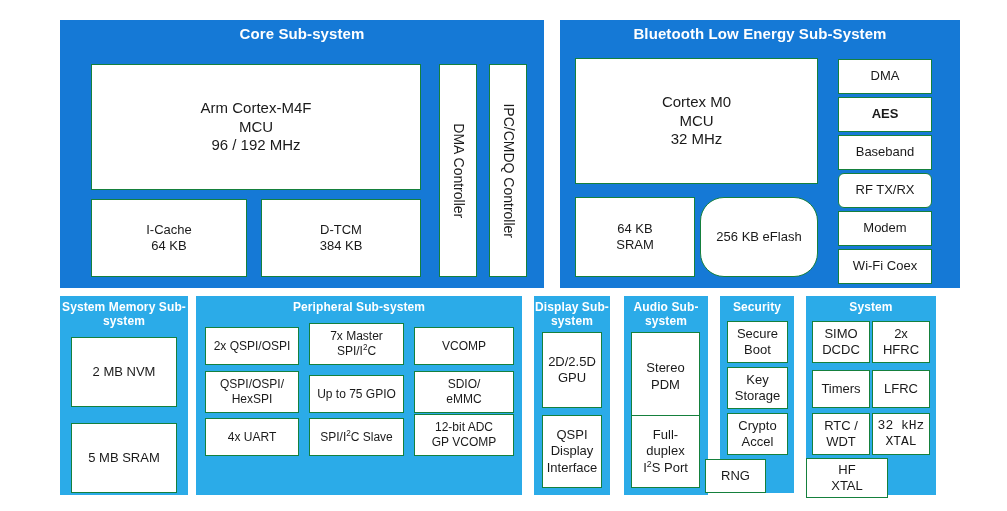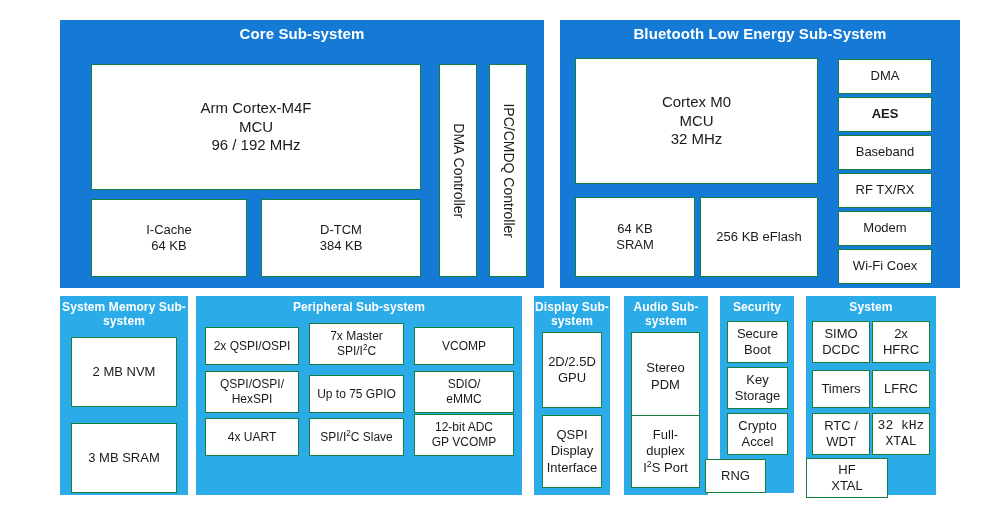--- a/index.html
+++ b/index.html
@@ -81,51 +81,51 @@
   </div>
   <div class="cell s15" style="left:575px;top:58px;width:243px;height:126px;">
     <div><span>Cortex M0</span><br>
          <span>MCU</span><br>
          <span>32 MHz</span></div>
   </div>
   <div class="cell s13" style="left:575px;top:197px;width:120px;height:80px;">
     <div><span>64 KB</span><br>
          <span>SRAM</span></div>
   </div>
-  <div class="cell s13" style="left:700px;top:197px;width:118px;height:80px;">
+  <div class="cell s13" style="left:700px;top:197px;width:118px;height:80px;border-radius:24px;">
     <div><span>256 KB eFlash</span></div>
   </div>
 
   <div class="cell s13" style="left:838px;top:59px;width:94px;height:35px;">
     <span>DMA</span>
     </div>
   <div class="cell s13 bold" style="left:838px;top:97px;width:94px;height:35px;">
     <span>AES</span>
     </div>
   <div class="cell s13" style="left:838px;top:135px;width:94px;height:35px;">
     <span>Baseband</span>
     </div>
-  <div class="cell s13" style="left:838px;top:173px;width:94px;height:35px;">
+  <div class="cell s13" style="left:838px;top:173px;width:94px;height:35px;border-radius:6px;">
     <span>RF TX/RX</span>
     </div>
   <div class="cell s13" style="left:838px;top:211px;width:94px;height:35px;">
     <span>Modem</span>
     </div>
   <div class="cell s13" style="left:838px;top:249px;width:94px;height:35px;">
     <span>Wi-Fi Coex</span>
     </div>
 
   <div class="block light" style="left:60px;top:296px;width:128px;height:199px;">
     <div class="block-title t-sm">System Memory Sub-system</div>
   </div>
   <div class="cell s13" style="left:71px;top:337px;width:106px;height:70px;">
     <span>2 MB NVM</span>
     </div>
   <div class="cell s13" style="left:71px;top:423px;width:106px;height:70px;">
-    <span>3 MB SRAM</span>
+    <span>5 MB SRAM</span>
     </div>
 
   <div class="block light" style="left:196px;top:296px;width:326px;height:199px;">
     <div class="block-title t-sm">Peripheral Sub-system</div>
   </div>
   <div class="cell s12" style="left:205px;top:327px;width:94px;height:38px;">
     <span>2x QSPI/OSPI</span>
     </div>
   <div class="cell s12" style="left:309px;top:323px;width:95px;height:42px;">
     <div><span>7x Master</span><br>

